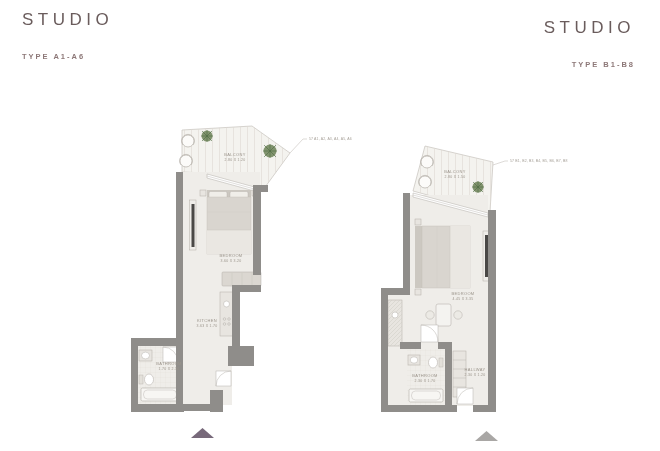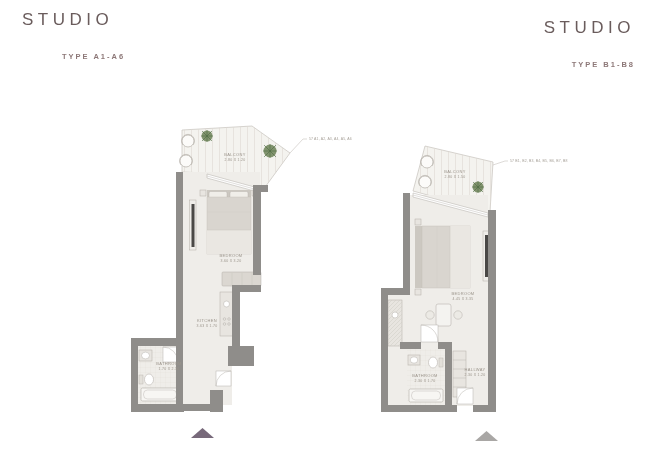--- a/index.html
+++ b/index.html
@@ -2,21 +2,21 @@
 <html style="--title: #6a5c5c; --subtitle: #8d7878; --wall: #8f8d8a; --floor: #efede9; --balcony-floor: #f4f3ef; --plank: #ddd8d1; --line: #b3afa8; --furn: #e8e5e0; --bed: #d9d5cf; --bed-light: #eae7e2; --plant: #74885f; --plant-dark: #4e6b42; --label: #9b948b; --callout: #a8a29a; --tri-left: #77697a; --tri-right: #a9a7a5; --tv: #4a4846;"><head>
 <meta charset="utf-8">
 <style>
   html,body{margin:0;padding:0;background:#fff;}
   #page{position:relative;width:660px;height:451px;background:#fff;overflow:hidden;
         font-family:"Liberation Sans",sans-serif;}
   .hdr{position:absolute;}
   .hdr-left{left:22px;top:10px;text-align:left;}
   .hdr-right{right:25px;top:18px;text-align:right;}
   .plan-title{font-size:17px;letter-spacing:4.5px;color:var(--title);font-weight:400;}
-  .plan-type{font-size:7.5px;letter-spacing:2px;color:var(--subtitle);margin-top:22px;font-weight:700;margin-left:40px;}
+  .plan-type{font-size:7.5px;letter-spacing:2px;color:var(--subtitle);margin-top:22px;font-weight:700;}
   svg{position:absolute;overflow:visible;}
   #svgA{left:125px;top:112px;}
   #svgB{left:375px;top:125px;}
   svg text{font-family:"Liberation Sans",sans-serif;}
   .rname{font-size:4px;fill:var(--label);letter-spacing:.35px;text-anchor:middle;}
   .rdims{font-size:3.5px;fill:var(--label);letter-spacing:.3px;text-anchor:middle;}
   .callout{font-size:3.5px;fill:var(--callout);letter-spacing:.15px;}
   .wall{fill:var(--wall);}
   .floor{fill:var(--floor);}
   .furn{fill:var(--furn);stroke:var(--line);stroke-width:.5;}

